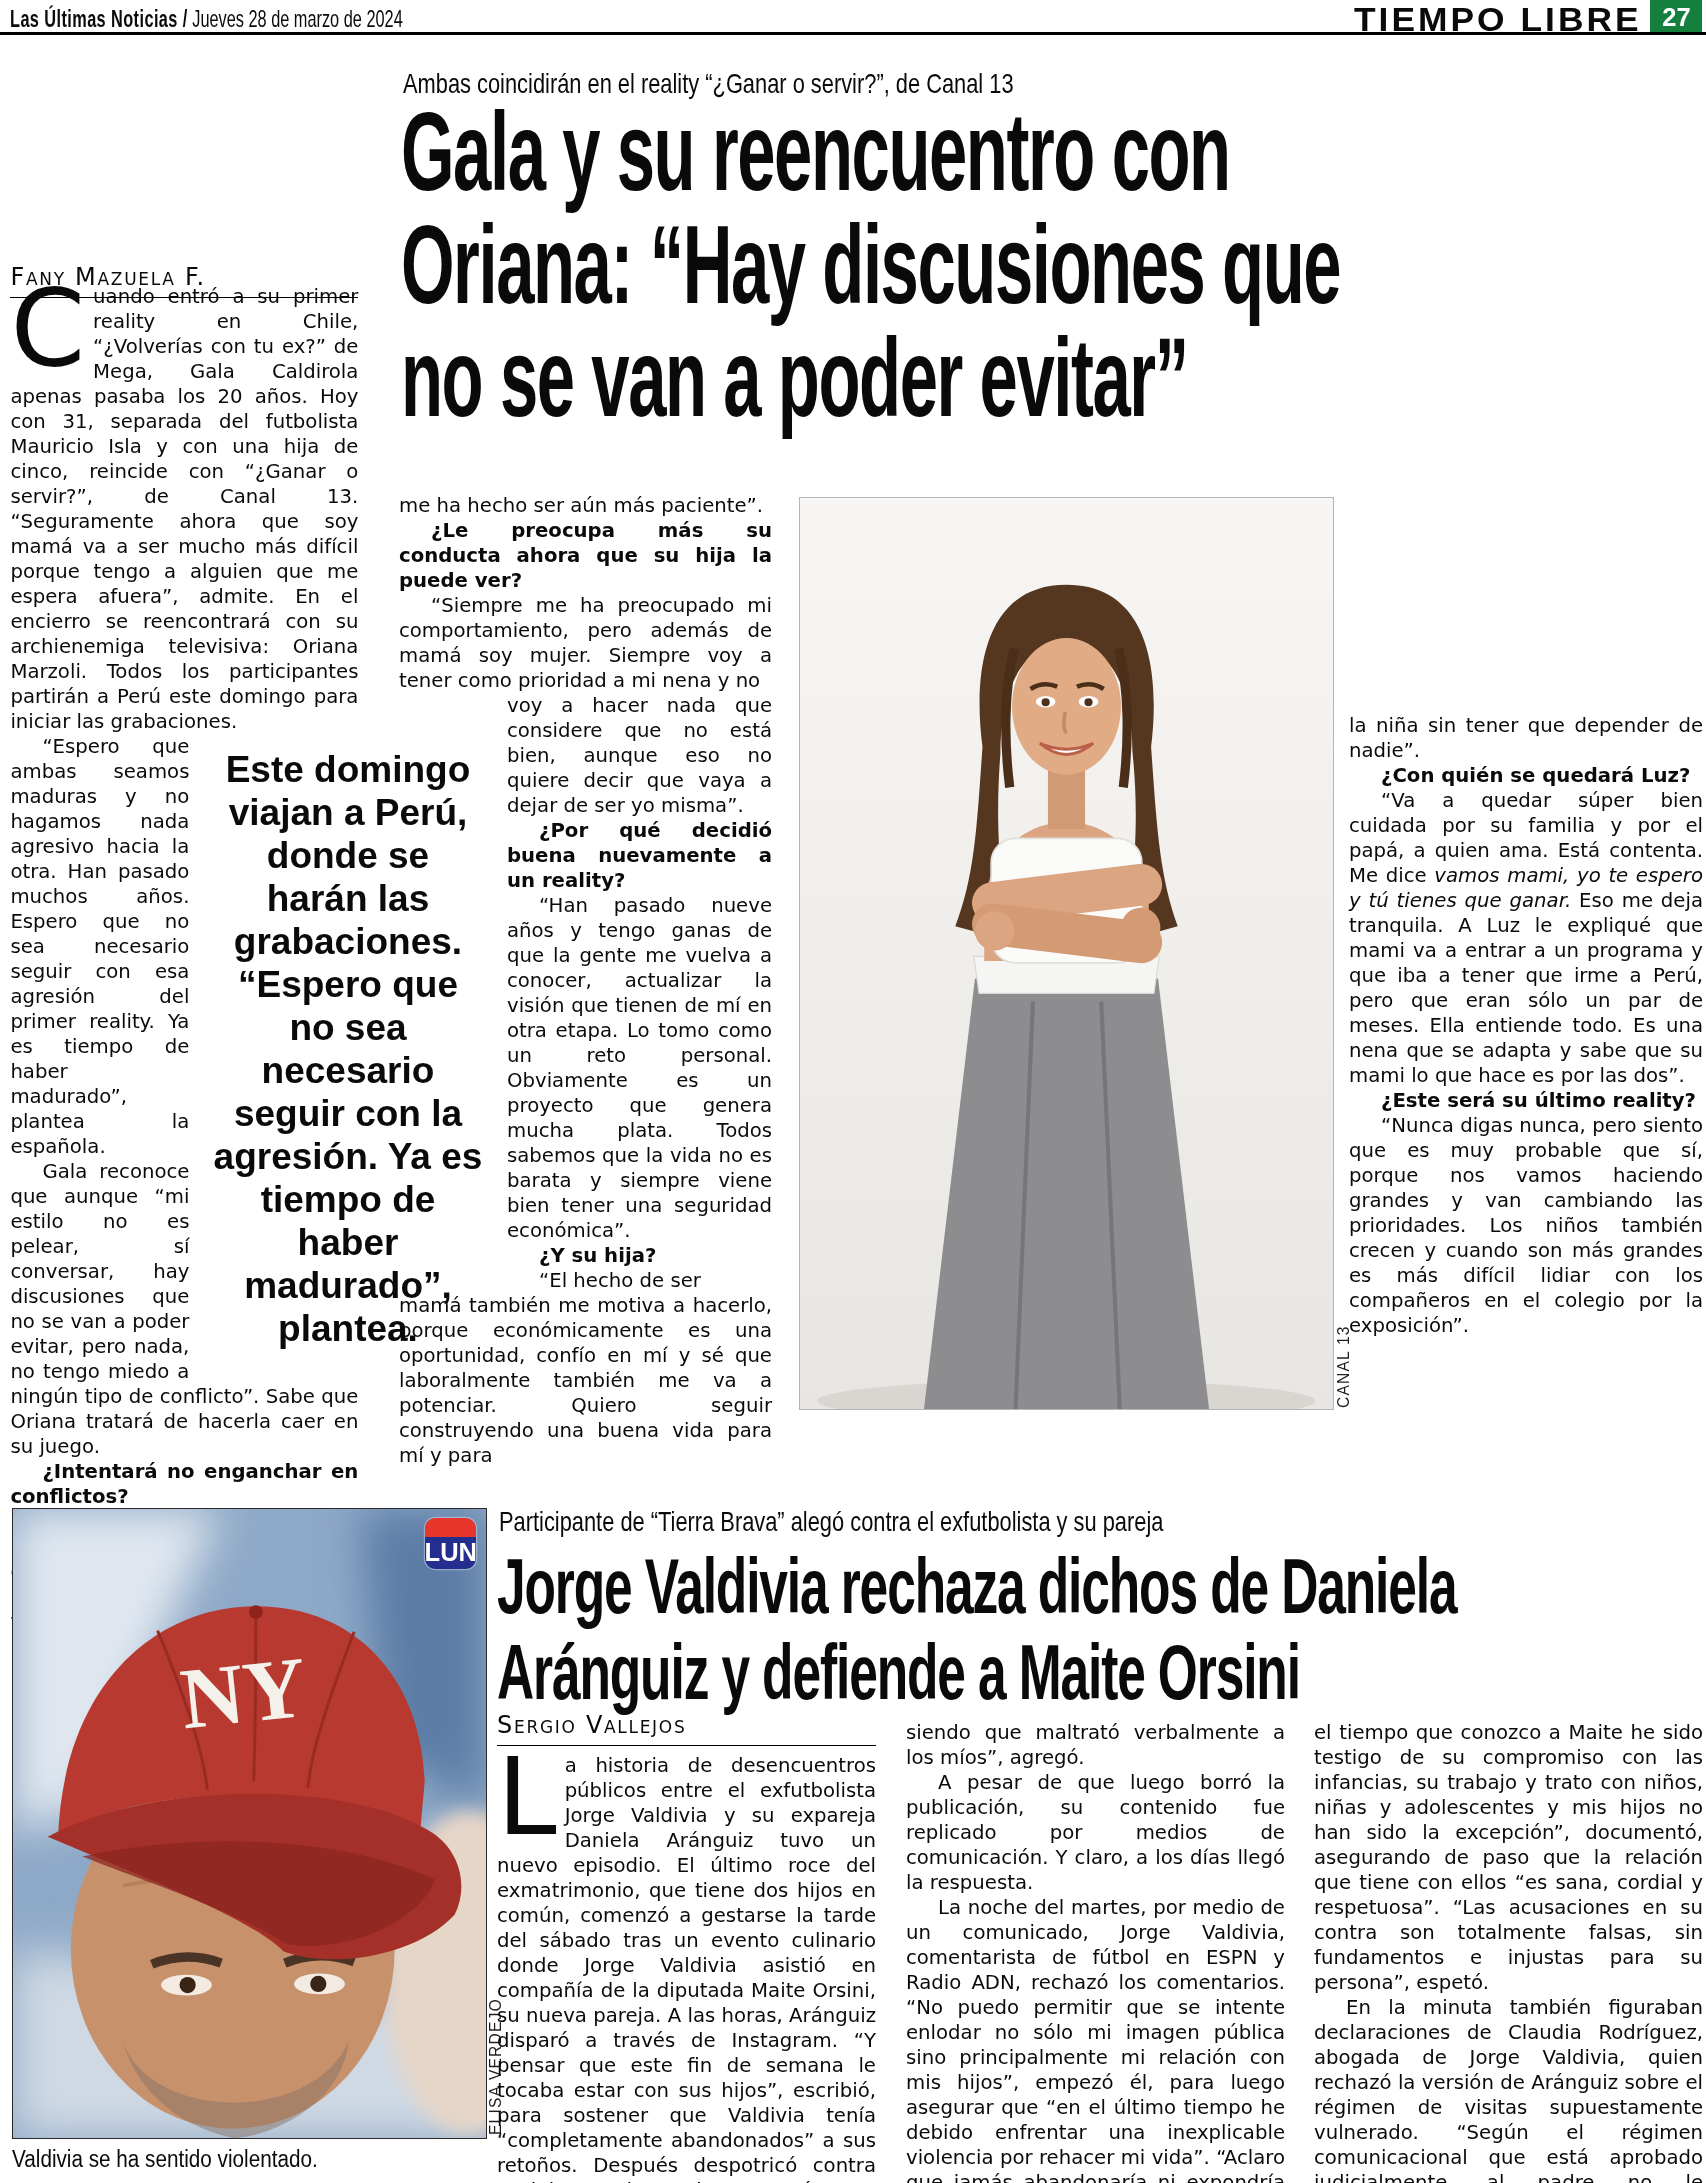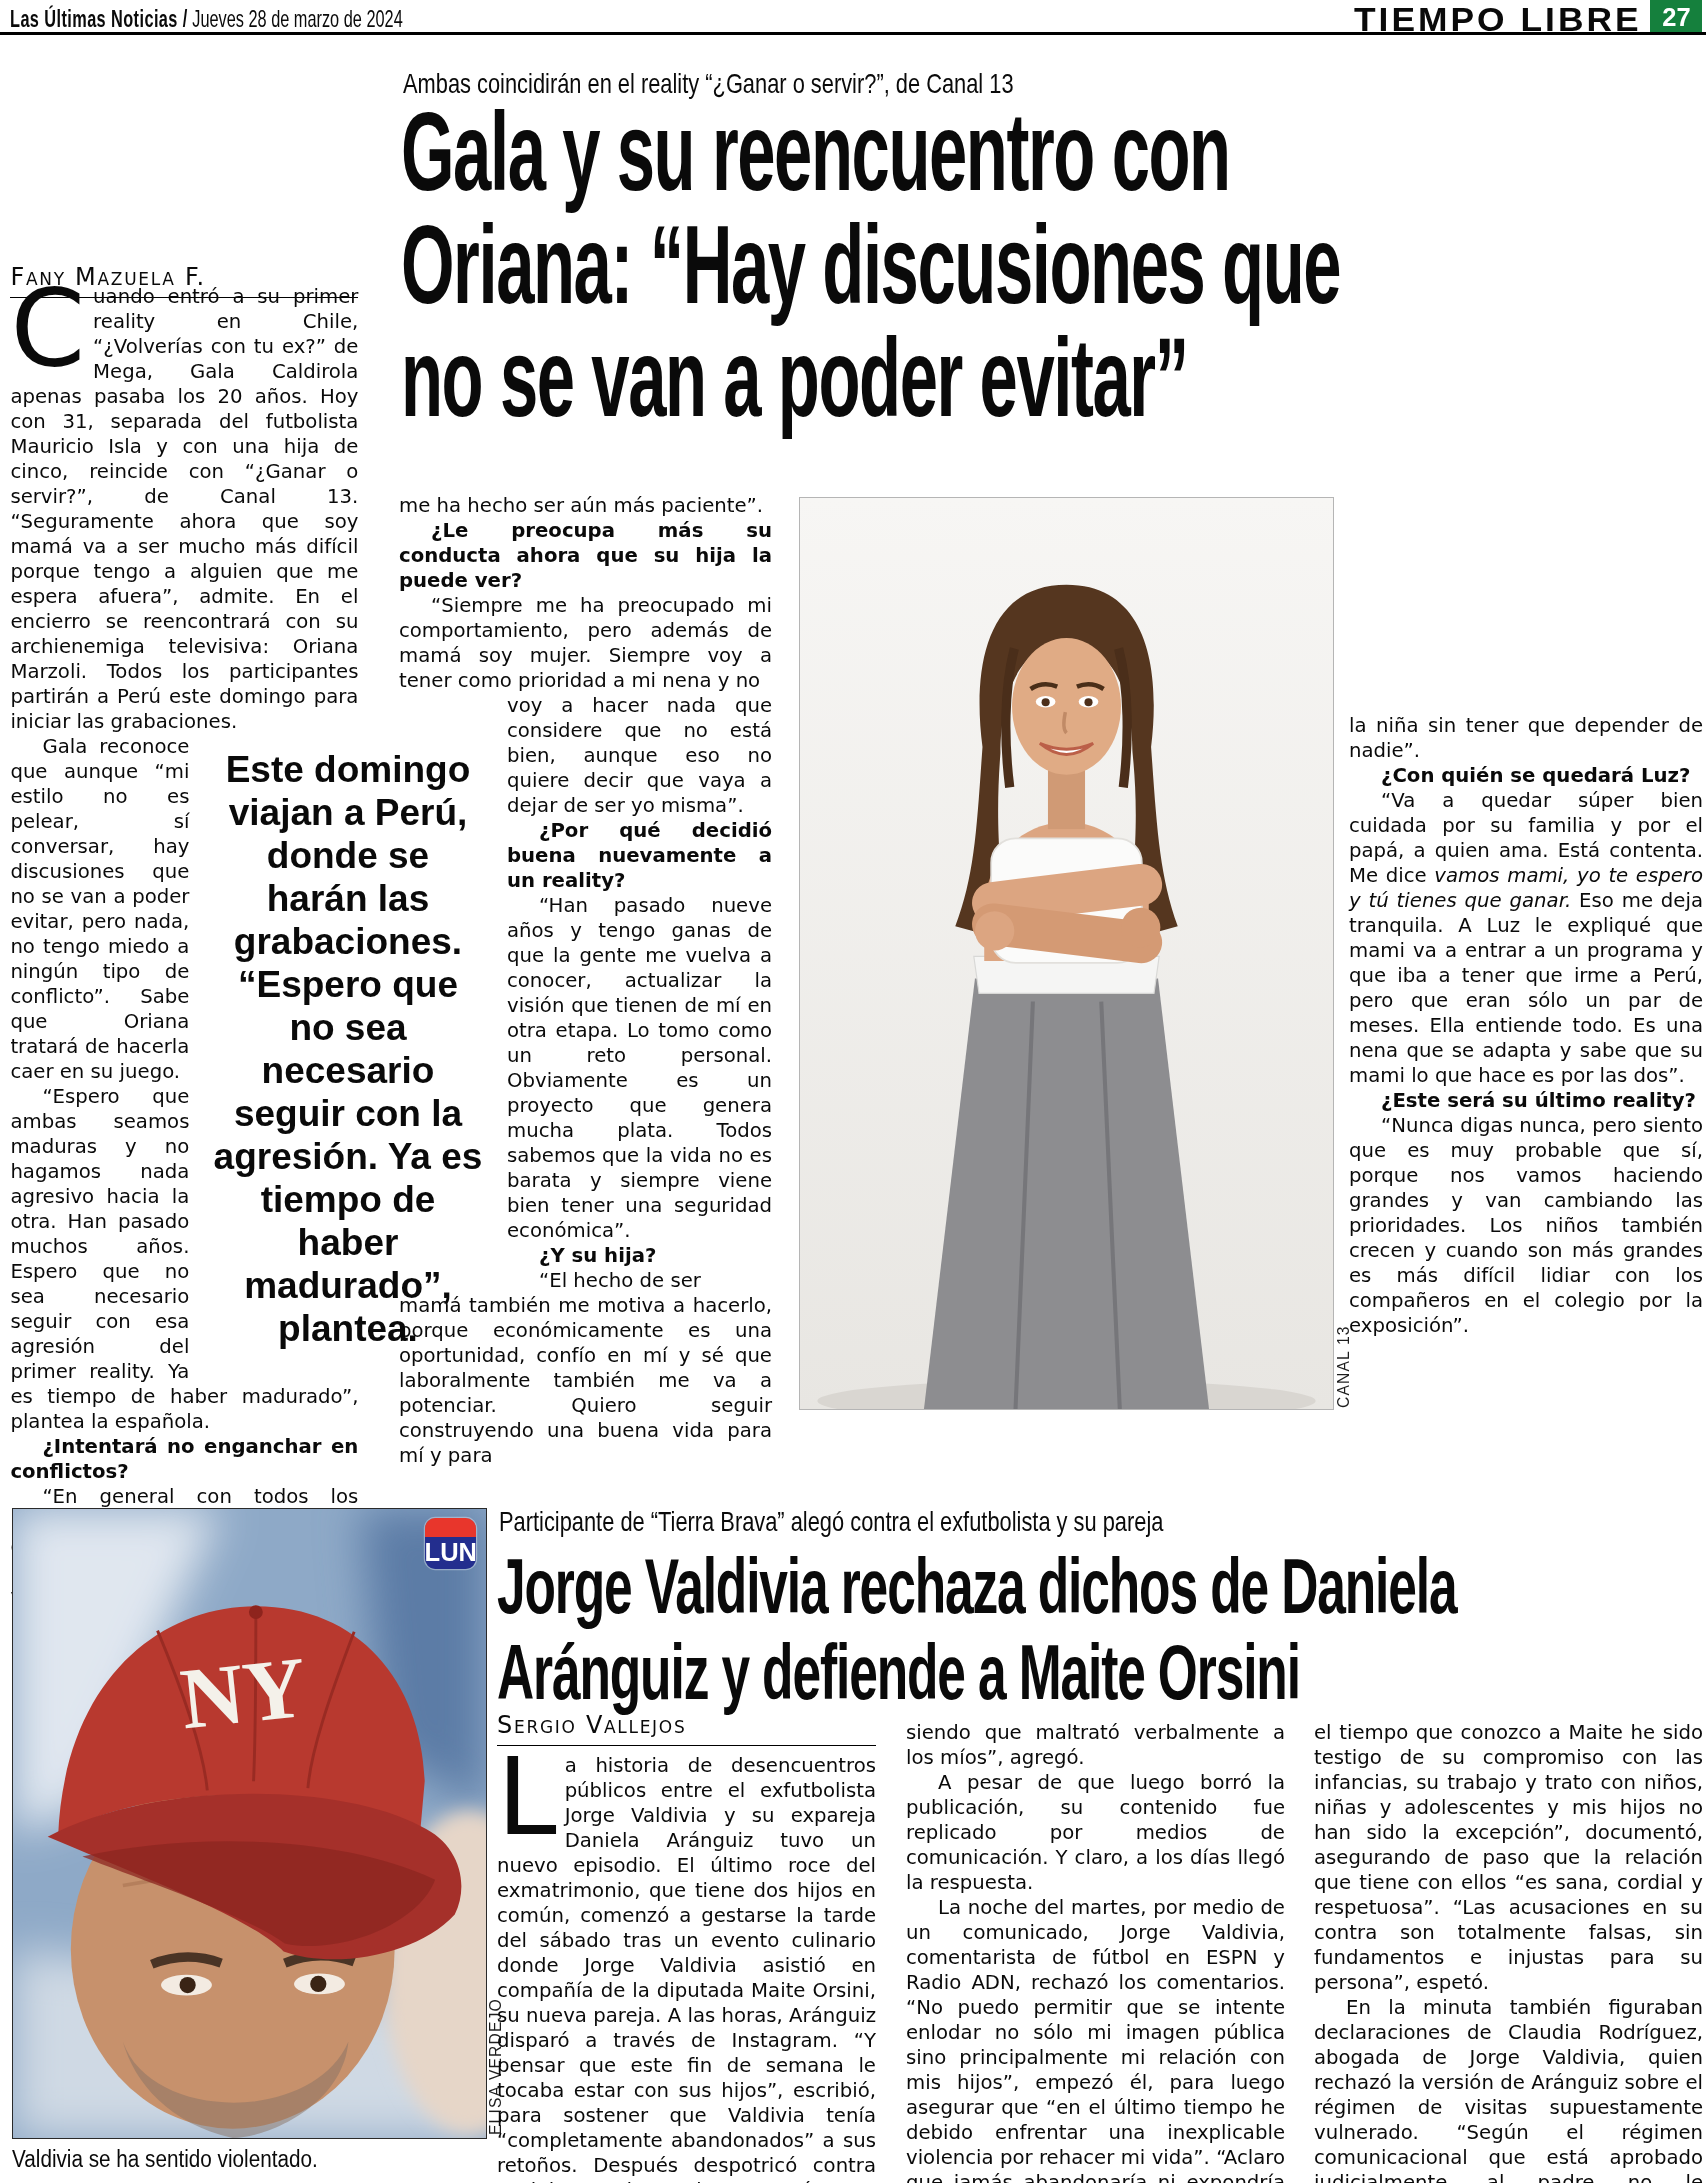--- a/index.html
+++ b/index.html
@@ -82,22 +82,22 @@
     <div class="ln">Gala y su reencuentro con</div>
     <div class="ln">Oriana: “Hay discusiones que</div>
     <div class="ln">no se van a poder evitar”</div>
   </div>
 
   <div class="abs byline" style="left:10.4px;top:245px;width:348px;margin-top:18px;">Fany Mazuela F.</div>
 
   <div class="abs" style="left:10.4px;top:284px;width:348px;">
     <p class="bt"><span class="dc">C</span><span>uando entró a su primer reality en Chile, “¿Volverías con tu ex?” de Mega, Gala Caldirola apenas pasaba los 20 años. Hoy con 31, separada del futbolista Mauricio Isla y con una hija de cinco, reincide con “¿Ganar o servir?”, de Canal 13. “Seguramente ahora que soy mamá va a ser mucho más difícil porque tengo a alguien que me espera afuera”, admite. En el encierro se reencontrará con su archienemiga televisiva: Oriana Marzoli. Todos los participantes partirán a Perú este domingo para iniciar las grabaciones.</span></p>
     <div class="sp-r"></div>
+    <p class="bt ind">“Espero que ambas seamos maduras y no hagamos nada agresivo hacia la otra. Han pasado muchos años. Espero que no sea necesario seguir con esa agresión del primer reality. Ya es tiempo de haber madurado”, plantea la española.</p>
     <p class="bt ind">Gala reconoce que aunque “mi estilo no es pelear, sí conversar, hay discusiones que no se van a poder evitar, pero nada, no tengo miedo a ningún tipo de conflicto”. Sabe que Oriana tratará de hacerla caer en su juego.</p>
-    <p class="bt ind">“Espero que ambas seamos maduras y no hagamos nada agresivo hacia la otra. Han pasado muchos años. Espero que no sea necesario seguir con esa agresión del primer reality. Ya es tiempo de haber madurado”, plantea la española.</p>
     <p class="bt ind q">¿Intentará no enganchar en conflictos?</p>
     <p class="bt ind">“En general con todos los participantes voy a tratar de generar un vínculo positivo. Después pueden surgir roces, pero voy con toda la tranquilidad del mundo. Ser mamá</p>
   </div>
 
   <div class="abs pullquote" style="left:212px;top:748px;width:272px;">Este domingo viajan a Perú, donde se harán las grabaciones. “Espero que no sea necesario seguir con la agresión. Ya es tiempo de haber madurado”, plantea.</div>
 
   <div class="abs" style="left:399px;top:493px;width:373px;">
     <p class="bt">me ha hecho ser aún más paciente”.</p>
     <p class="bt ind q">¿Le preocupa más su conducta ahora que su hija la puede ver?</p>
     <p class="bt ind">“Siempre me ha preocupado mi comportamiento, pero además de mamá soy mujer. Siempre voy a tener como prioridad a mi nena y no</p>

